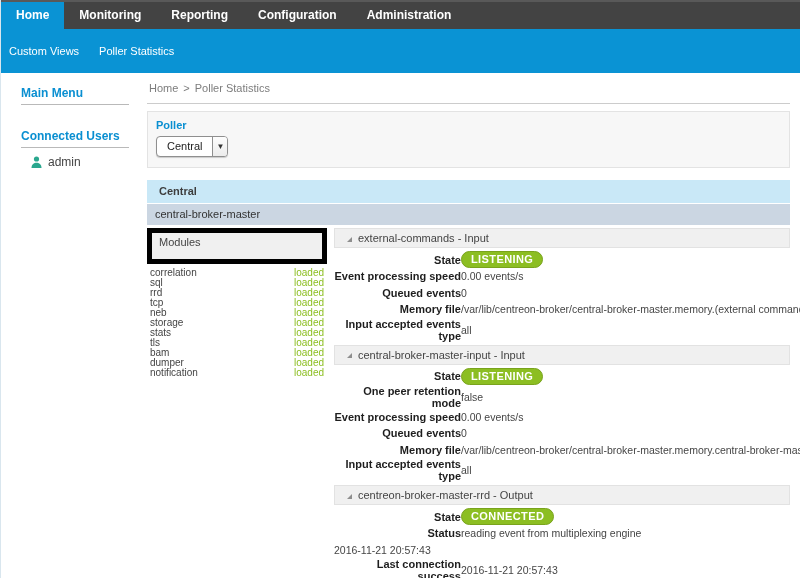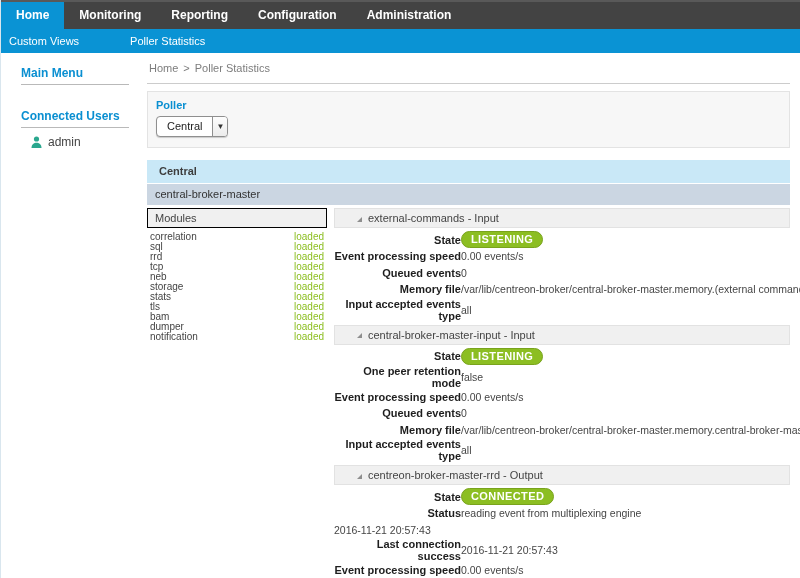--- a/index.html
+++ b/index.html
@@ -5,21 +5,21 @@
   * { margin:0; padding:0; box-sizing:border-box; }
   html,body { background:#fff; }
   body { font-family:"Liberation Sans","DejaVu Sans",sans-serif; color:#444; }
   .screen { width:800px; height:578px; overflow:hidden; background:#fff; position:relative; border-left:1px solid #d9e6ee; }
 
   
   .topnav { height:29px; background:#434343; border-top:2px solid #595959; display:flex; align-items:stretch; }
   .topnav .tab { padding:0 15px; line-height:27px; font-size:12px; font-weight:bold; color:#fff; cursor:pointer; }
   .topnav .tab.active { background:#0a93d4; }
 
-  .subnav { height:24px; background:#0a93d4; display:flex; align-items:center; padding-left:8px;gap:31px; }
+  .subnav { height:44px; background:#0a93d4; display:flex; align-items:center; padding-left:8px; }
   .subnav .subitem { color:#fff; font-size:11px; line-height:26px; padding:0 10px; cursor:pointer; }
   .subnav .subitem:first-child { padding-left:0; }
 
   
   .layout { display:flex; align-items:flex-start; }
   .sidebar { width:136px; flex-shrink:0; padding:13px 0 0 12px; }
   .main { flex:1; min-width:0; padding:6px 10px 0 10px; }
 
   
   .side-title { font-size:12px; font-weight:bold; color:#0a8fd1; margin:0 0 4px 8px; }
@@ -40,29 +40,29 @@
   .select { display:inline-flex; align-items:stretch; background:#fff; border:1px solid #8f8f8f; border-radius:4px; height:21px; box-shadow:0 1px 1px rgba(0,0,0,.18); cursor:pointer; }
   .select .val { padding:0 10px; font-size:11px; color:#222; line-height:19px; }
   .select .arrow { width:15px; border-left:1px solid #8f8f8f; display:flex; align-items:center; justify-content:center; font-size:8px; color:#333; background:linear-gradient(#fdfdfd,#ececec); border-radius:0 3px 3px 0; }
 
   
   .panel { margin-top:12px; }
   .panel-header { background:#c9e8f7; height:23px; line-height:23px; padding-left:12px; font-size:11px; font-weight:bold; color:#3d3d3d; }
   .panel-sub { background:#cbd6e2; height:21px; line-height:21px; padding-left:8px; font-size:11px; color:#333; margin-top:1px; }
   .panel-body { display:flex; gap:7px; margin-top:3px; align-items:flex-start; }
 
-  .col-header { background:#f0f0f0; border:1px solid #000000; height:20px; line-height:18px; padding-left:7px; font-size:11px; color:#444; }
+  .col-header { background:#f0f0f0; border:5px solid #000000; height:36px; line-height:18px; padding-left:7px; font-size:11px; color:#444; }
 
   .modules { width:180px; flex-shrink:0; }
   .modules-list { padding:4px 3px 0 3px; }
   .module-row { display:flex; justify-content:space-between; font-size:10px; line-height:10px; color:#444; }
   .module-status { color:#8cbe22; }
 
   .sections { flex:1; min-width:0; }
-  .section-header { background:#f0f0f0; border:1px solid #e2e2e2; height:20px; padding-left:22px; font-size:11px; color:#444; display:flex; align-items:center; gap:6px; cursor:pointer; }
+  .section-header { background:#f0f0f0; border:1px solid #e2e2e2; height:20px; padding-left:12px; font-size:11px; color:#444; display:flex; align-items:center; gap:6px; cursor:pointer; }
   .tri { width:0; height:0; border-bottom:5px solid #8e8e8e; border-left:5px solid transparent; margin-top:2px; }
   .section-rows { padding:3px 0 3px 0;text-align:right; }
   .detail-row { display:flex; align-items:center; min-height:16.5px; }
   .detail-label { width:127px; flex-shrink:0; font-size:11px; font-weight:bold; color:#1e1e1e; }
   .detail-value { font-size:10.5px; color:#454545; white-space:nowrap; }
   .badge { display:inline-block; background:#8cbe22; border:1px solid #79a31c; color:#fff; font-size:11px; font-weight:bold; letter-spacing:.4px; padding:2px 9px; border-radius:9px; line-height:1; }
 </style>
 </head>
 <body>
 

